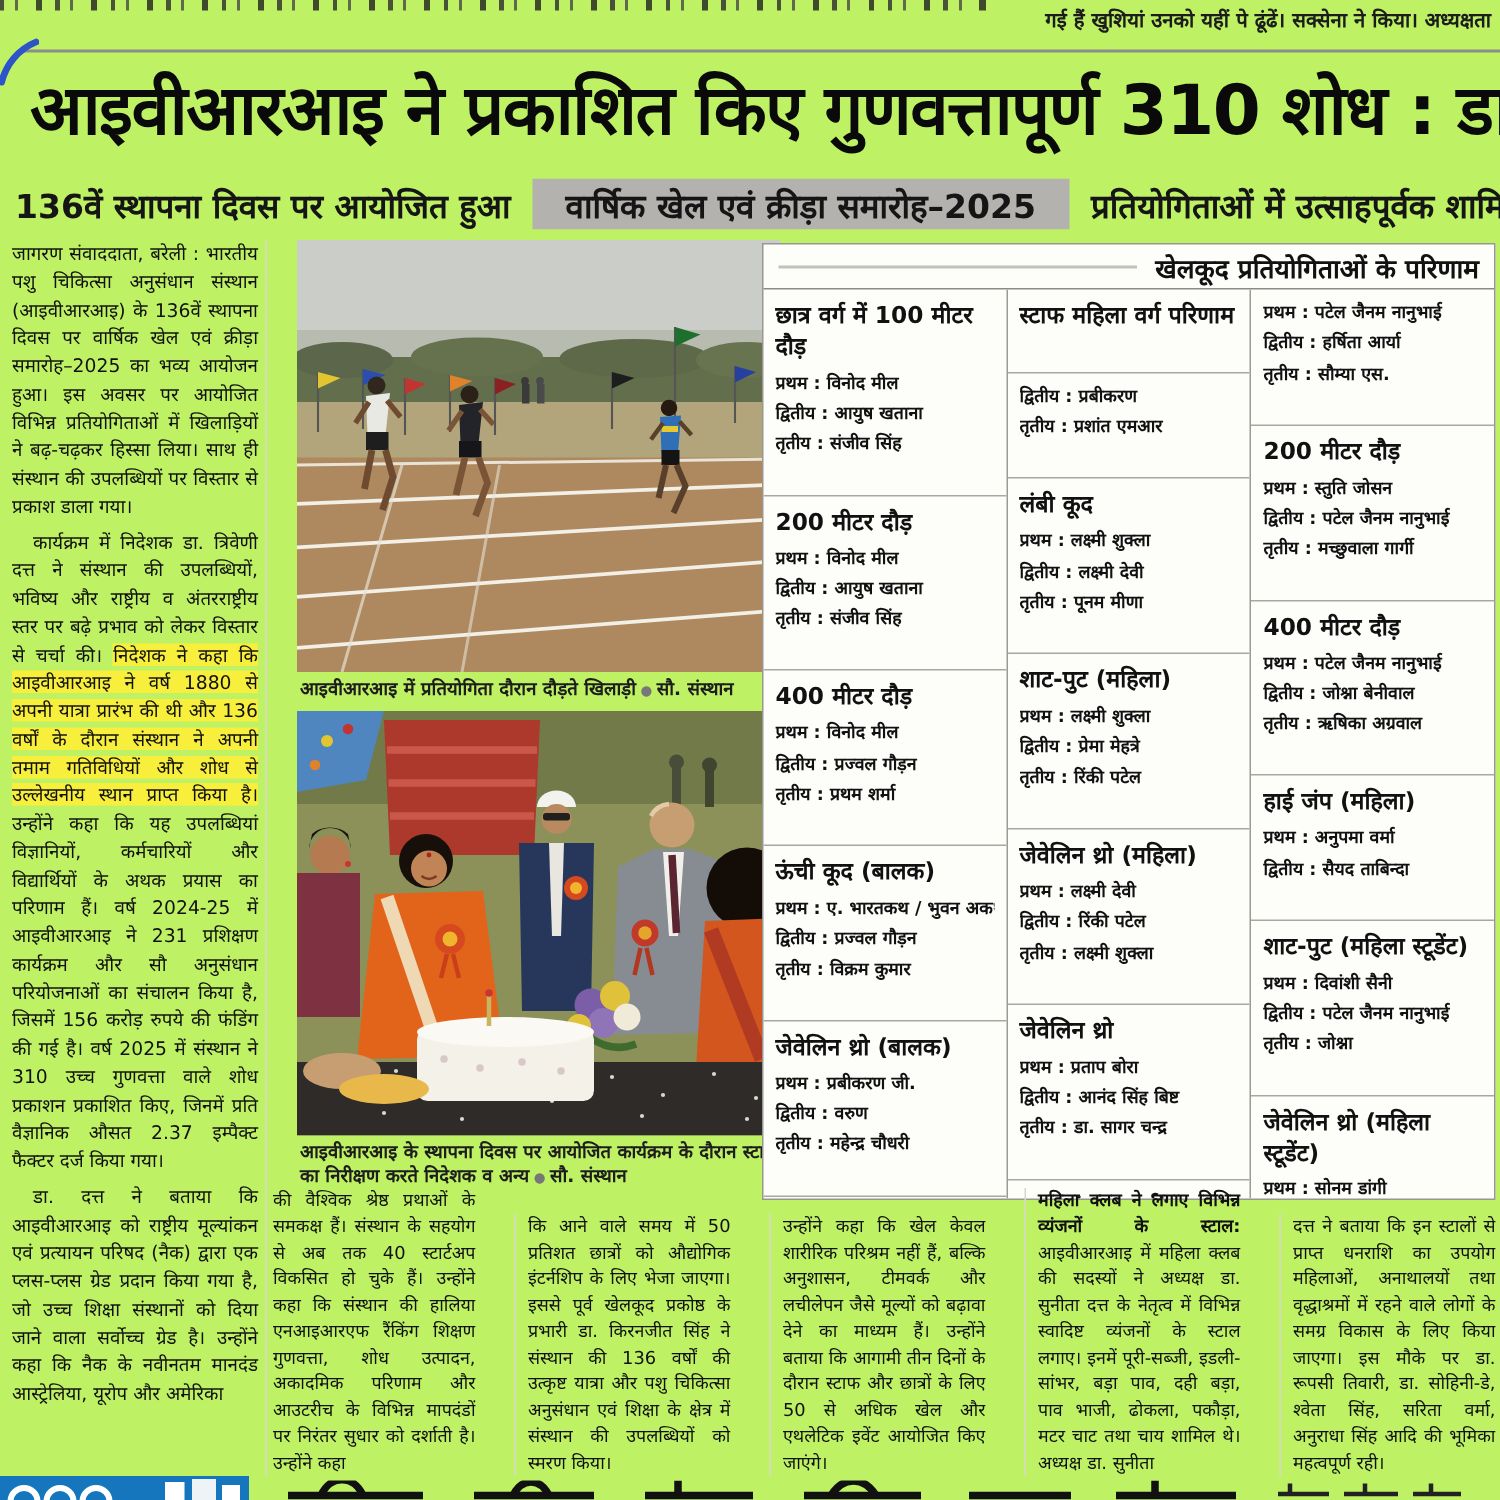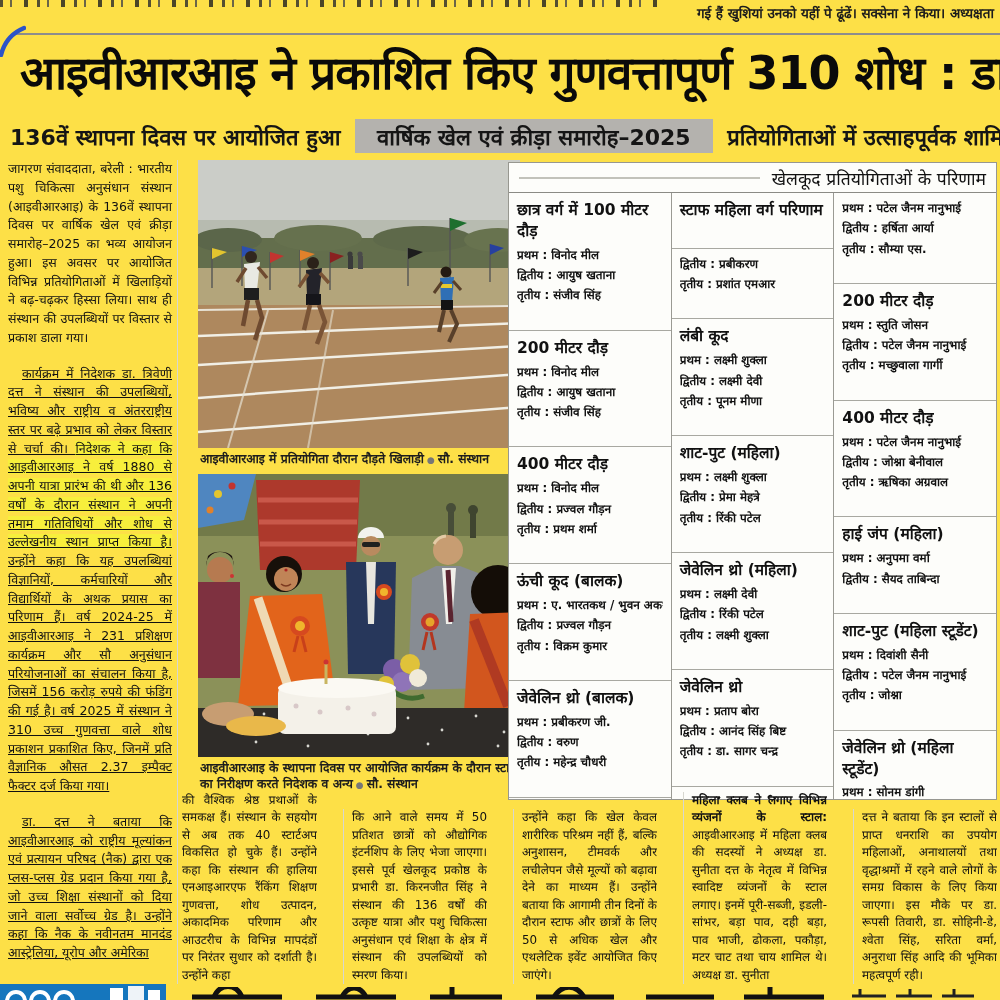--- a/index.html
+++ b/index.html
@@ -1,16 +1,16 @@
 <!DOCTYPE html>
 <html><head>
 <meta charset="utf-8">
 <style>
   html,body{margin:0;padding:0;background:#dcdcd6;}
-  .page{position:relative;width:1000px;height:1000px;margin:0 auto;background:#fde047;
+  .page{position:relative;width:1000px;height:1000px;margin:0 auto;background:#bef264;
         overflow:hidden;font-family:"DejaVu Sans","Liberation Sans",sans-serif;color:#111;}
 
   
   .top-strip{position:absolute;top:0;left:0;width:1000px;height:40px;}
   .frag-top{position:absolute;top:0;left:0;width:660px;height:7px;opacity:.8;
     background:repeating-linear-gradient(90deg,#2b2b2b 0 3px,transparent 3px 10px,#474747 10px 12px,
       transparent 12px 24px,#1f1f1f 24px 28px,transparent 28px 37px);}
   .top-right-text{position:absolute;top:4px;right:6px;font-size:13.5px;font-weight:700;color:#1c1c1c;white-space:nowrap;}
   .top-rule{position:absolute;top:33px;left:14px;width:986px;height:2px;background:#8d8d8d;}
   .pen-mark{position:absolute;top:25px;left:0;}
@@ -20,35 +20,35 @@
     font-size:46px;line-height:1.45;font-weight:800;letter-spacing:-1px;color:#0a0a0a;white-space:nowrap;overflow:hidden;}
   .subhead{position:absolute;top:119px;left:0;width:1000px;padding:0 10px;box-sizing:border-box;
     font-size:22px;font-weight:700;color:#151515;white-space:nowrap;overflow:hidden;}
   .subhead .hl-gray{background:#b4b2ae;padding:2px 22px;margin:0 7px;display:inline-block;}
 
   
   .left-col{position:absolute;top:160px;left:8px;width:170px;height:824px;overflow:hidden;
     font-size:12.5px;line-height:1.5;text-align:justify;font-weight:500;
     border-right:1px solid #d7d7cf;padding-right:5px;box-sizing:border-box;}
   .left-col p{margin:0;}
-  .left-col p + p{text-indent:14px;margin-top:17px;text-decoration:underline;}
+  .left-col p + p{text-indent:14px;margin-top:5px;}
   .hl-yellow{background:#f7ef3c;}
 
   
   .photos{position:absolute;top:160px;left:182px;width:322px;padding-left:16px;}
   .photo-frame{display:block;line-height:0;}
   .caption{font-size:12.3px;font-weight:700;color:#1d1d1d;line-height:1.35;margin:3px 2px 6px;}
   .credit-dot{color:#777;font-size:9px;padding:0 3px;}
 
   
   .results{position:absolute;top:162px;left:508px;width:489px;height:638px;box-sizing:border-box;
     border:1px solid #979790;display:flex;flex-direction:column;background:#fdfdfa;}
   .res-title-row{display:flex;align-items:center;height:29px;border-bottom:1px solid #8b8b85;padding:0 10px;flex:0 0 auto;}
   .res-title-line{flex:1;height:2px;background:#c2c2ba;margin-right:12px;}
-  .res-title{font-size:17.5px;font-weight:400;white-space:nowrap;}
+  .res-title{font-size:17.5px;font-weight:700;white-space:nowrap;}
   .res-cols{flex:1;display:flex;overflow:hidden;}
   .res-col{flex:1;overflow:hidden;}
   .res-col + .res-col{border-left:1px solid #9a9a93;}
   .blk{padding:5px 8px 24px;border-bottom:1px solid #a8a8a1;}
   .res-col .blk:last-child{border-bottom:none;}
   .blk-h{font-size:15.5px;font-weight:800;line-height:1.35;margin:2px 0 3px;}
   .blk-e{font-size:11.8px;font-weight:600;line-height:1.72;white-space:nowrap;overflow:hidden;}
 
   
   .bottom{position:absolute;top:800px;left:182px;width:815px;height:184px;display:flex;align-items:flex-end;}

